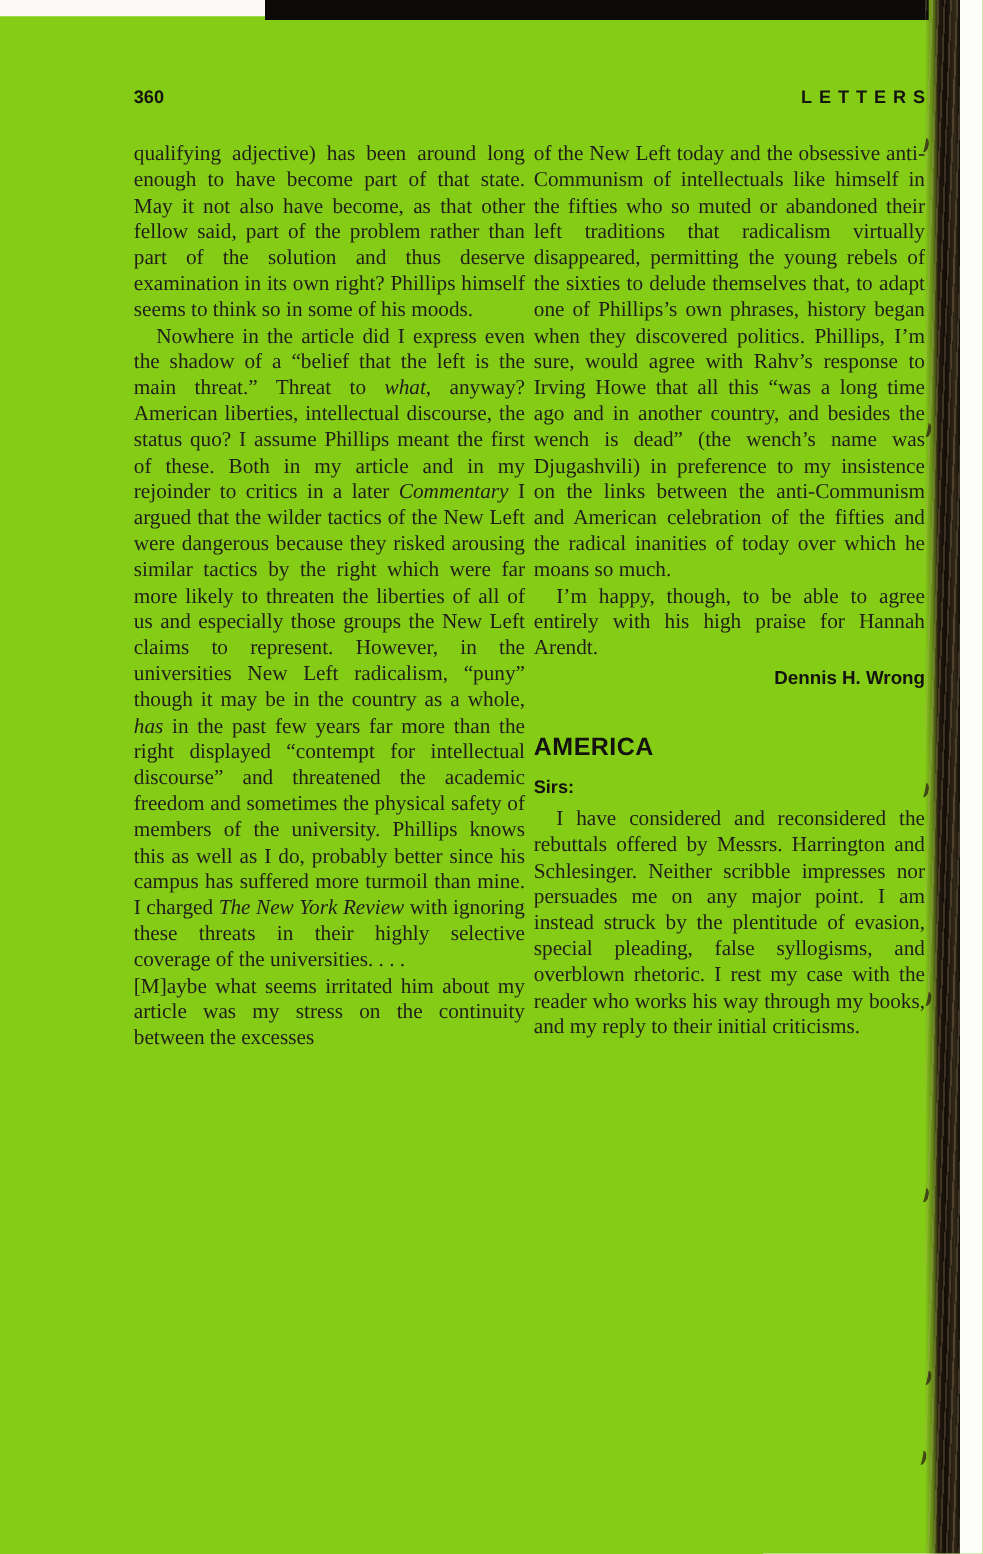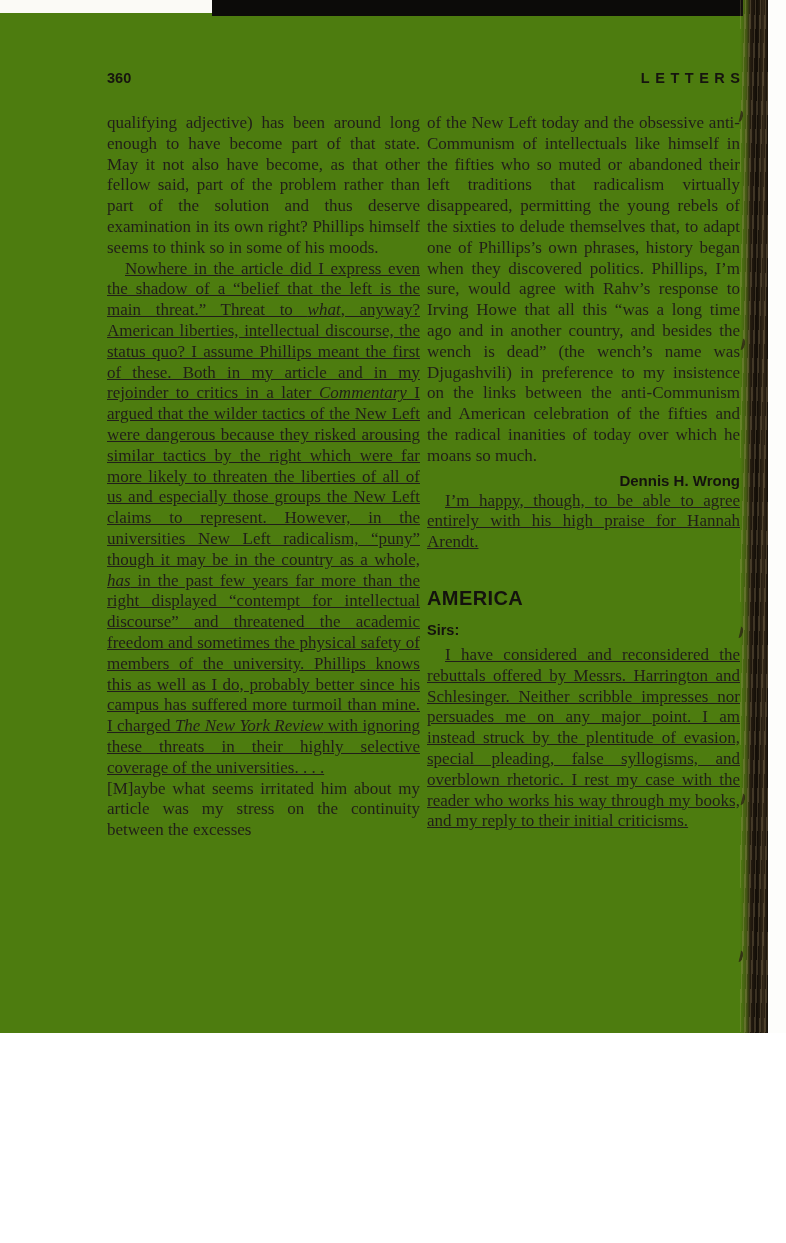--- a/index.html
+++ b/index.html
@@ -1,22 +1,22 @@
 <!DOCTYPE html>
 <html><head>
 <meta charset="utf-8">
 <style>
   * { box-sizing: border-box; }
   html, body { margin: 0; padding: 0; background: #ffffff; }
 
   .scan {
     position: relative;
     width: 786px;
-    height: 1033px;
-    background: #4d7c0f;
+    height: 1243px;
+    background: #84cc16;
     overflow: hidden;
     font-family: "Liberation Serif", serif;
   }
 
   
   .white-right {
     position: absolute; top: 0; right: 0;
     width: 18px; height: 100%;
     background: #fdfdfb;
   }
@@ -72,21 +72,21 @@
 
   .cols { display: flex; gap: 7px; }
   .col { flex: 1; min-width: 0; }
 
   .blk { margin: 0; color: #211e19; }
   .paragraph {
     font-size: 17px;
     line-height: 20.8px;
     text-align: justify;
   }
-  .indent { text-indent: 18px; text-decoration: underline; }
+  .indent { text-indent: 18px; }
   .it { font-style: italic; }
   .signature {
     font-family: "Liberation Sans", sans-serif;
     font-weight: bold;
     font-size: 15px;
     line-height: 20px;
     text-align: right;
     margin: 4px 0 0 0;
     color: #14120e;
   }
@@ -121,22 +121,22 @@
     </header>
 
     <div class="cols">
       <div class="col">
           <p class="blk paragraph"><span>qualifying adjective) has been around long enough to have become part of that state. May it not also have become, as that other fellow said, part of the problem rather than part of the solution and thus deserve examination in its own right? Phillips himself seems to think so in some of his moods.</span></p>
           <p class="blk paragraph indent"><span>Nowhere in the article did I express even the shadow of a “belief that the left is the main threat.” Threat to </span><span class="it">what</span><span>, anyway? American liberties, intellectual discourse, the status quo? I assume Phillips meant the first of these. Both in my article and in my rejoinder to critics in a later </span><span class="it">Commentary</span><span> I argued that the wilder tactics of the New Left were dangerous because they risked arousing similar tactics by the right which were far more likely to threaten the liberties of all of us and especially those groups the New Left claims to represent. However, in the universities New Left radicalism, “puny” though it may be in the country as a whole, </span><span class="it">has</span><span> in the past few years far more than the right displayed “contempt for intellectual discourse” and threatened the academic freedom and sometimes the physical safety of members of the university. Phillips knows this as well as I do, probably better since his campus has suffered more turmoil than mine. I charged </span><span class="it">The New York Review</span><span> with ignoring these threats in their highly selective coverage of the universities. . . .</span></p>
           <p class="blk paragraph"><span>[M]aybe what seems irritated him about my article was my stress on the continuity between the excesses</span></p>
         </div>
       <div class="col">
           <p class="blk paragraph"><span>of the New Left today and the obsessive anti-Communism of intellectuals like himself in the fifties who so muted or abandoned their left traditions that radicalism virtually disappeared, permitting the young rebels of the sixties to delude themselves that, to adapt one of Phillips’s own phrases, history began when they discovered politics. Phillips, I’m sure, would agree with Rahv’s response to Irving Howe that all this “was a long time ago and in another country, and besides the wench is dead” (the wench’s name was Djugashvili) in preference to my insistence on the links between the anti-Communism and American celebration of the fifties and the radical inanities of today over which he moans so much.</span></p>
+          <p class="blk paragraph indent"><span>I’m happy, though, to be able to agree entirely with his high praise for Hannah Arendt.</span></p>
           <p class="blk signature"><span>Dennis H. Wrong</span></p>
-          <p class="blk paragraph indent"><span>I’m happy, though, to be able to agree entirely with his high praise for Hannah Arendt.</span></p>
           <h2 class="blk heading"><span>AMERICA</span></h2>
           <p class="blk salutation"><span>Sirs:</span></p>
           <p class="blk paragraph indent"><span>I have considered and reconsidered the rebuttals offered by Messrs. Harrington and Schlesinger. Neither scribble impresses nor persuades me on any major point. I am instead struck by the plentitude of evasion, special pleading, false syllogisms, and overblown rhetoric. I rest my case with the reader who works his way through my books, and my reply to their initial criticisms.</span></p>
         </div>
     </div>
   </div>
 
   <div class="edge"></div>
   <div class="white-right"></div>
 

